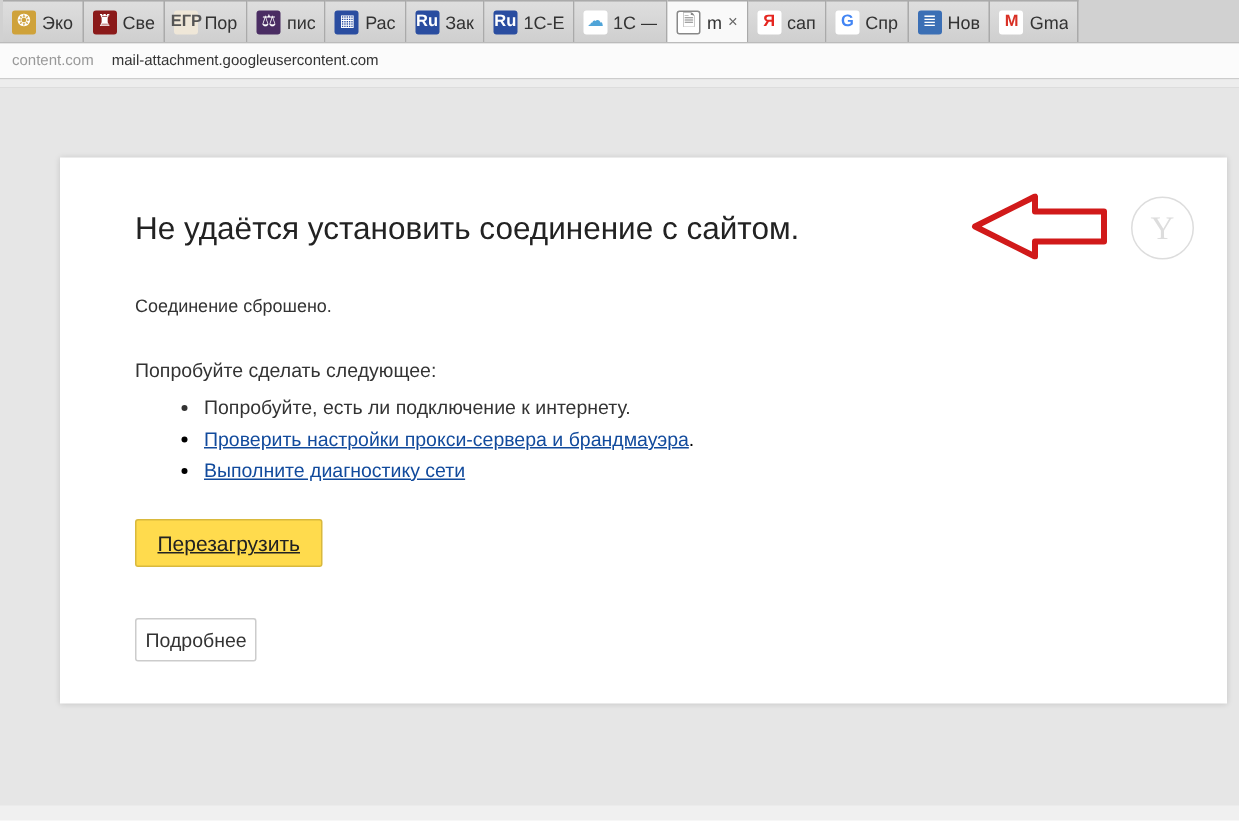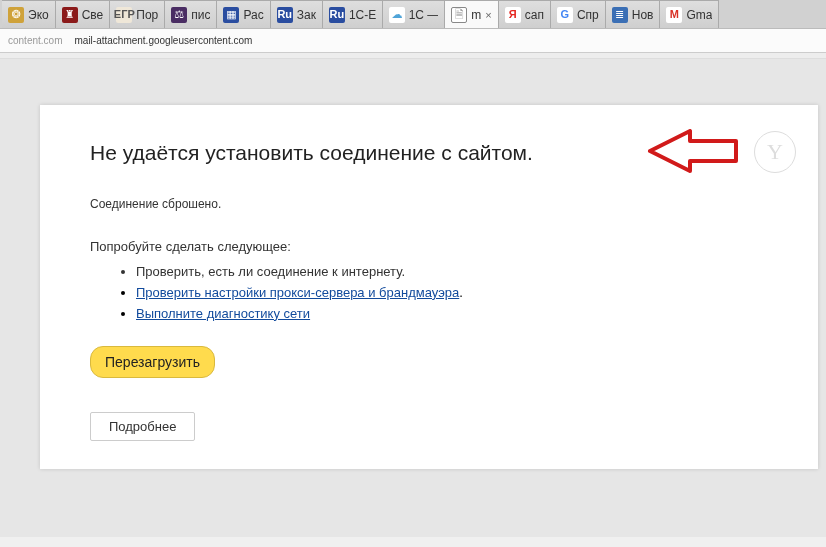--- a/index.html
+++ b/index.html
@@ -119,31 +119,32 @@
   }
   .card ul li.plain { color: #333; }
   .card ul li a { color: #114a9c; }
   .btn-primary {
     display: inline-block;
     background: #ffdb4d;
     border: 1px solid #d9b93d;
     color: #222;
     font-size: 14px;
     padding: 7px 14px;
-    border-radius: 13px;
+    border-radius: 2px;
     cursor: pointer;
+    text-decoration: underline;
   }
   .btn-secondary {
     display: inline-block;
     margin-top: 34px;
     background: #fff;
     border: 1px solid #ccc;
     color: #333;
     font-size: 13px;
-    padding: 6px 18px;
+    padding: 6px 6px;
     border-radius: 2px;
     cursor: pointer;
   }
 
   
   .arrow-annot {
     position: absolute;
     top: 24px;
     right: 78px;
   }
@@ -247,21 +248,21 @@
 <div class="canvas">
   <div class="card">
 
     <h1>Не удаётся установить соединение с сайтом.</h1>
 
     <div class="sub">Соединение сброшено.</div>
 
     <div class="try">Попробуйте сделать следующее:</div>
 
     <ul>
-      <li class="plain">Проверить, есть ли соединение к интернету.</li>
+      <li class="plain">Попробуйте, есть ли подключение к интернету.</li>
       <li><a href="#">Проверить настройки прокси-сервера и брандмауэра</a>.</li>
       <li><a href="#">Выполните диагностику сети</a></li>
     </ul>
 
     <button class="btn-primary">Перезагрузить</button>
     <br>
     <button class="btn-secondary">Подробнее</button>
 
     
     <div class="arrow-annot">

